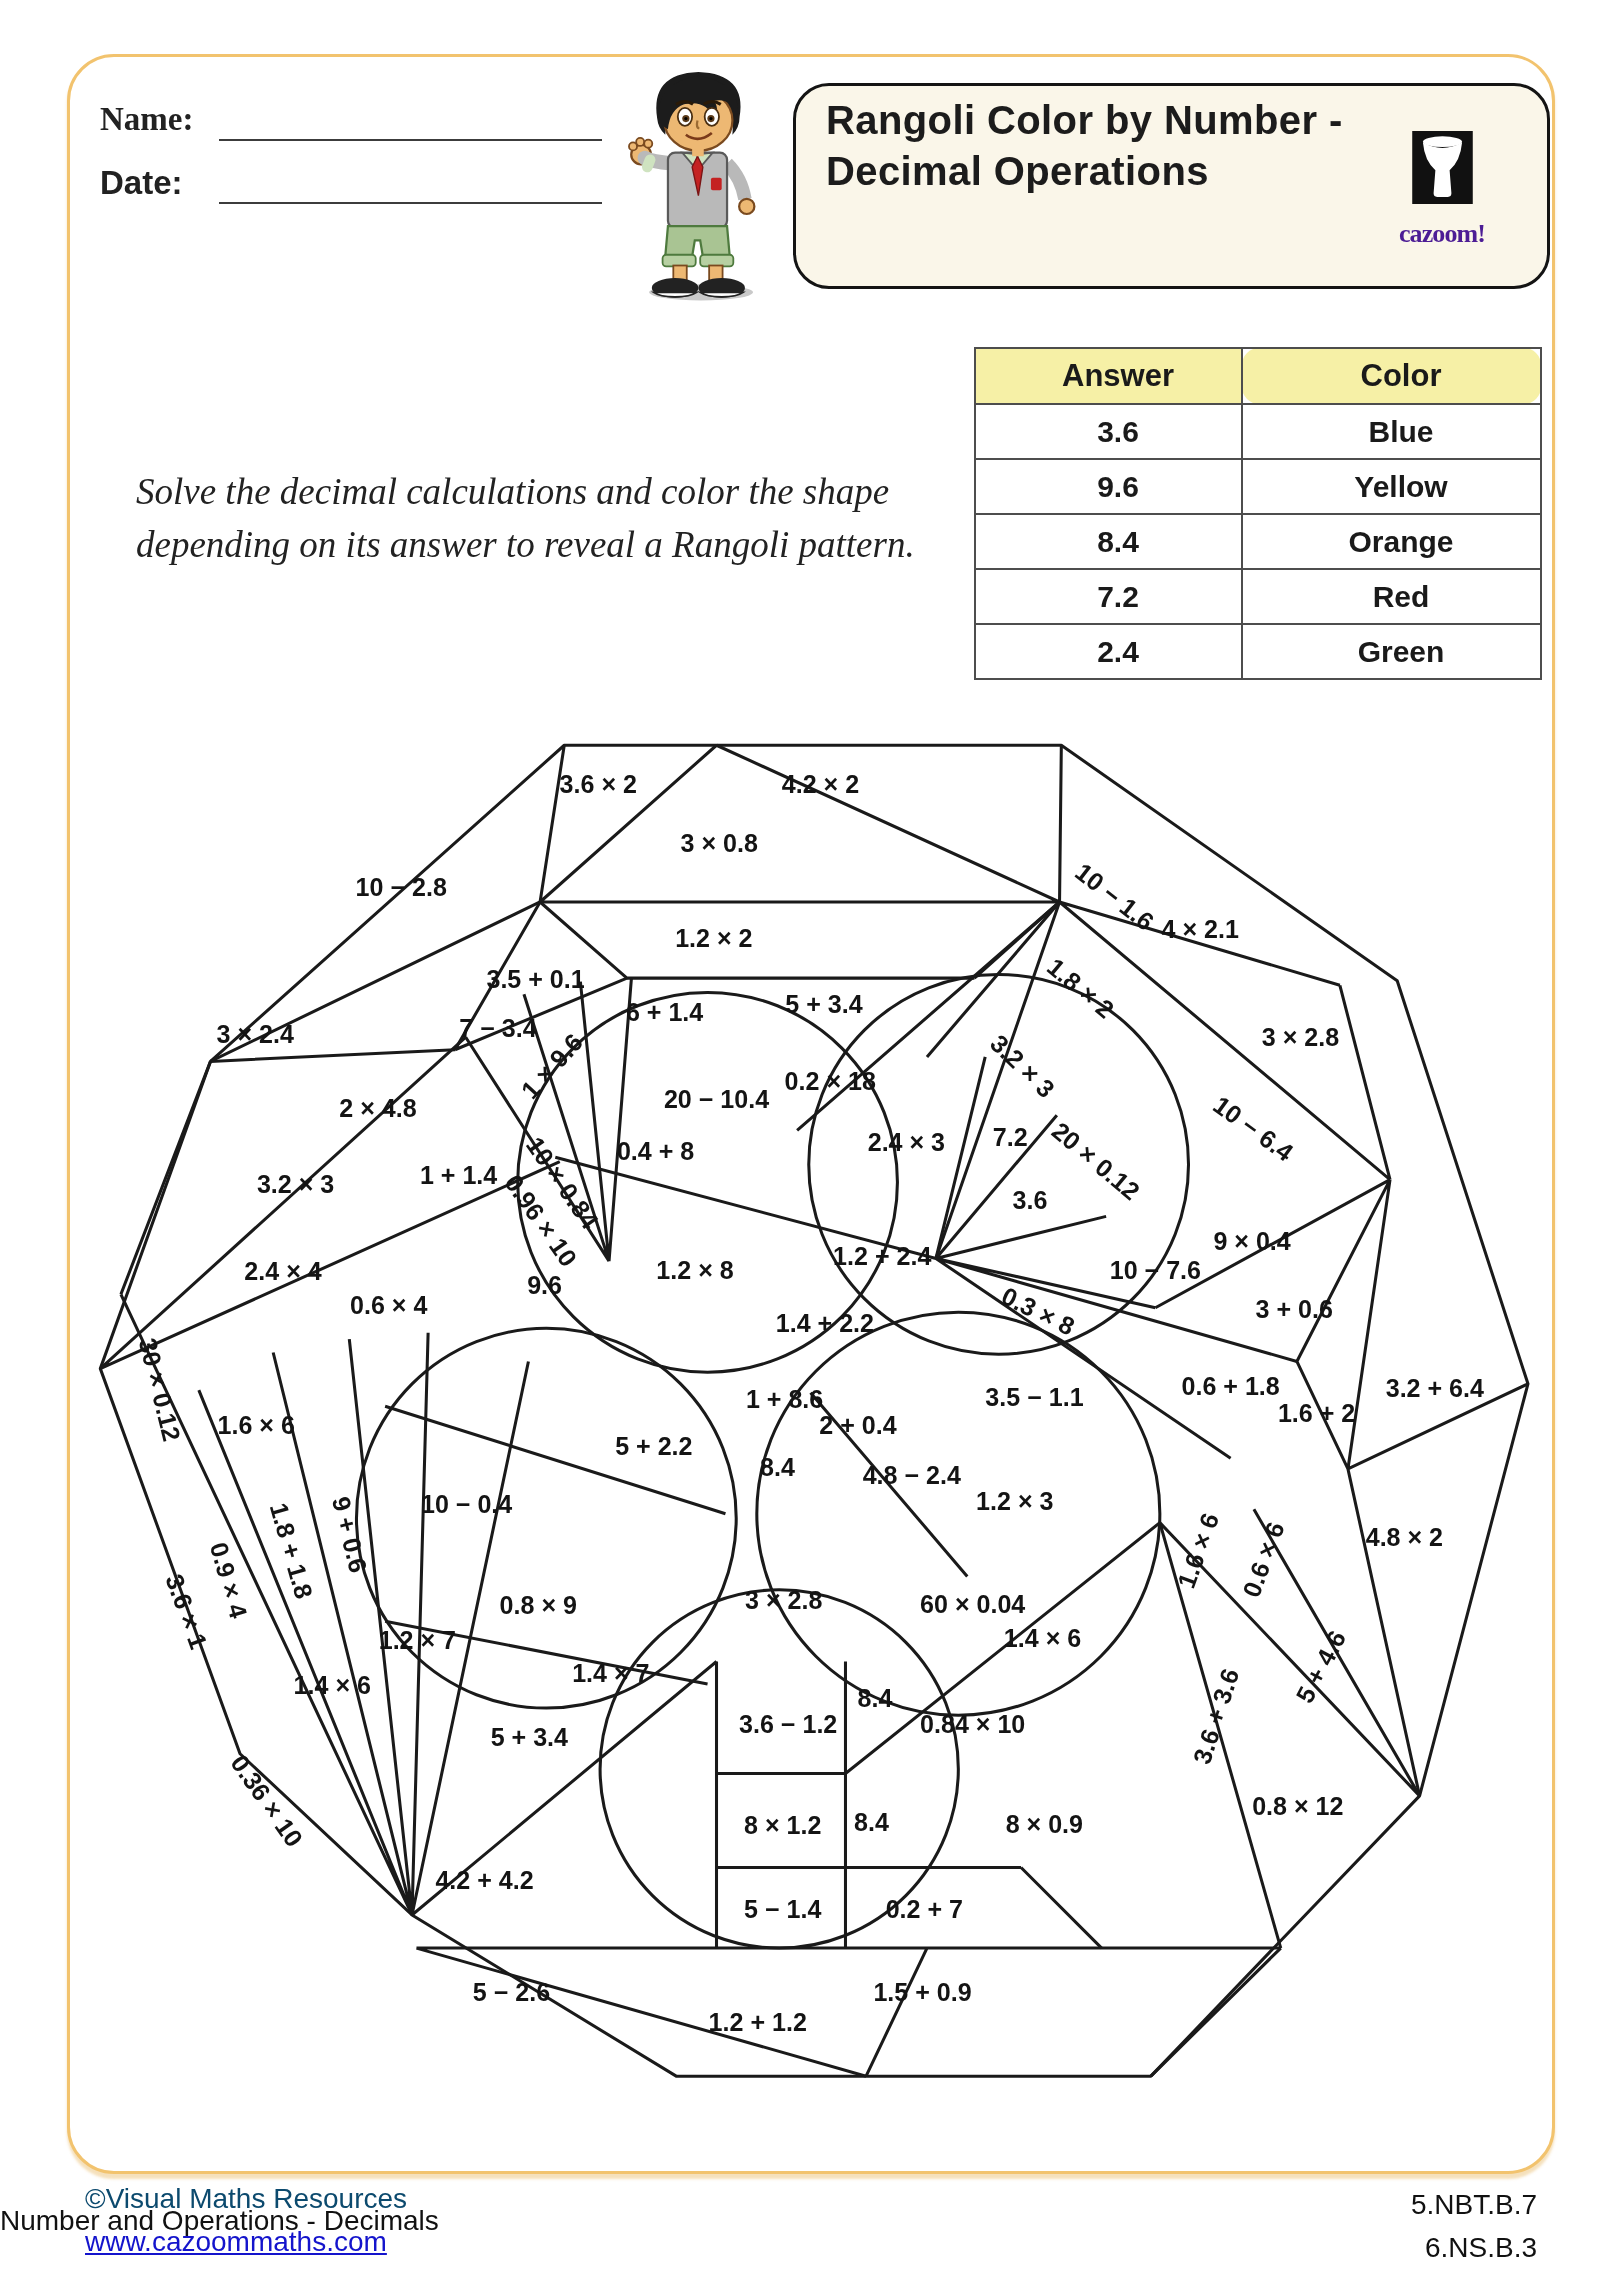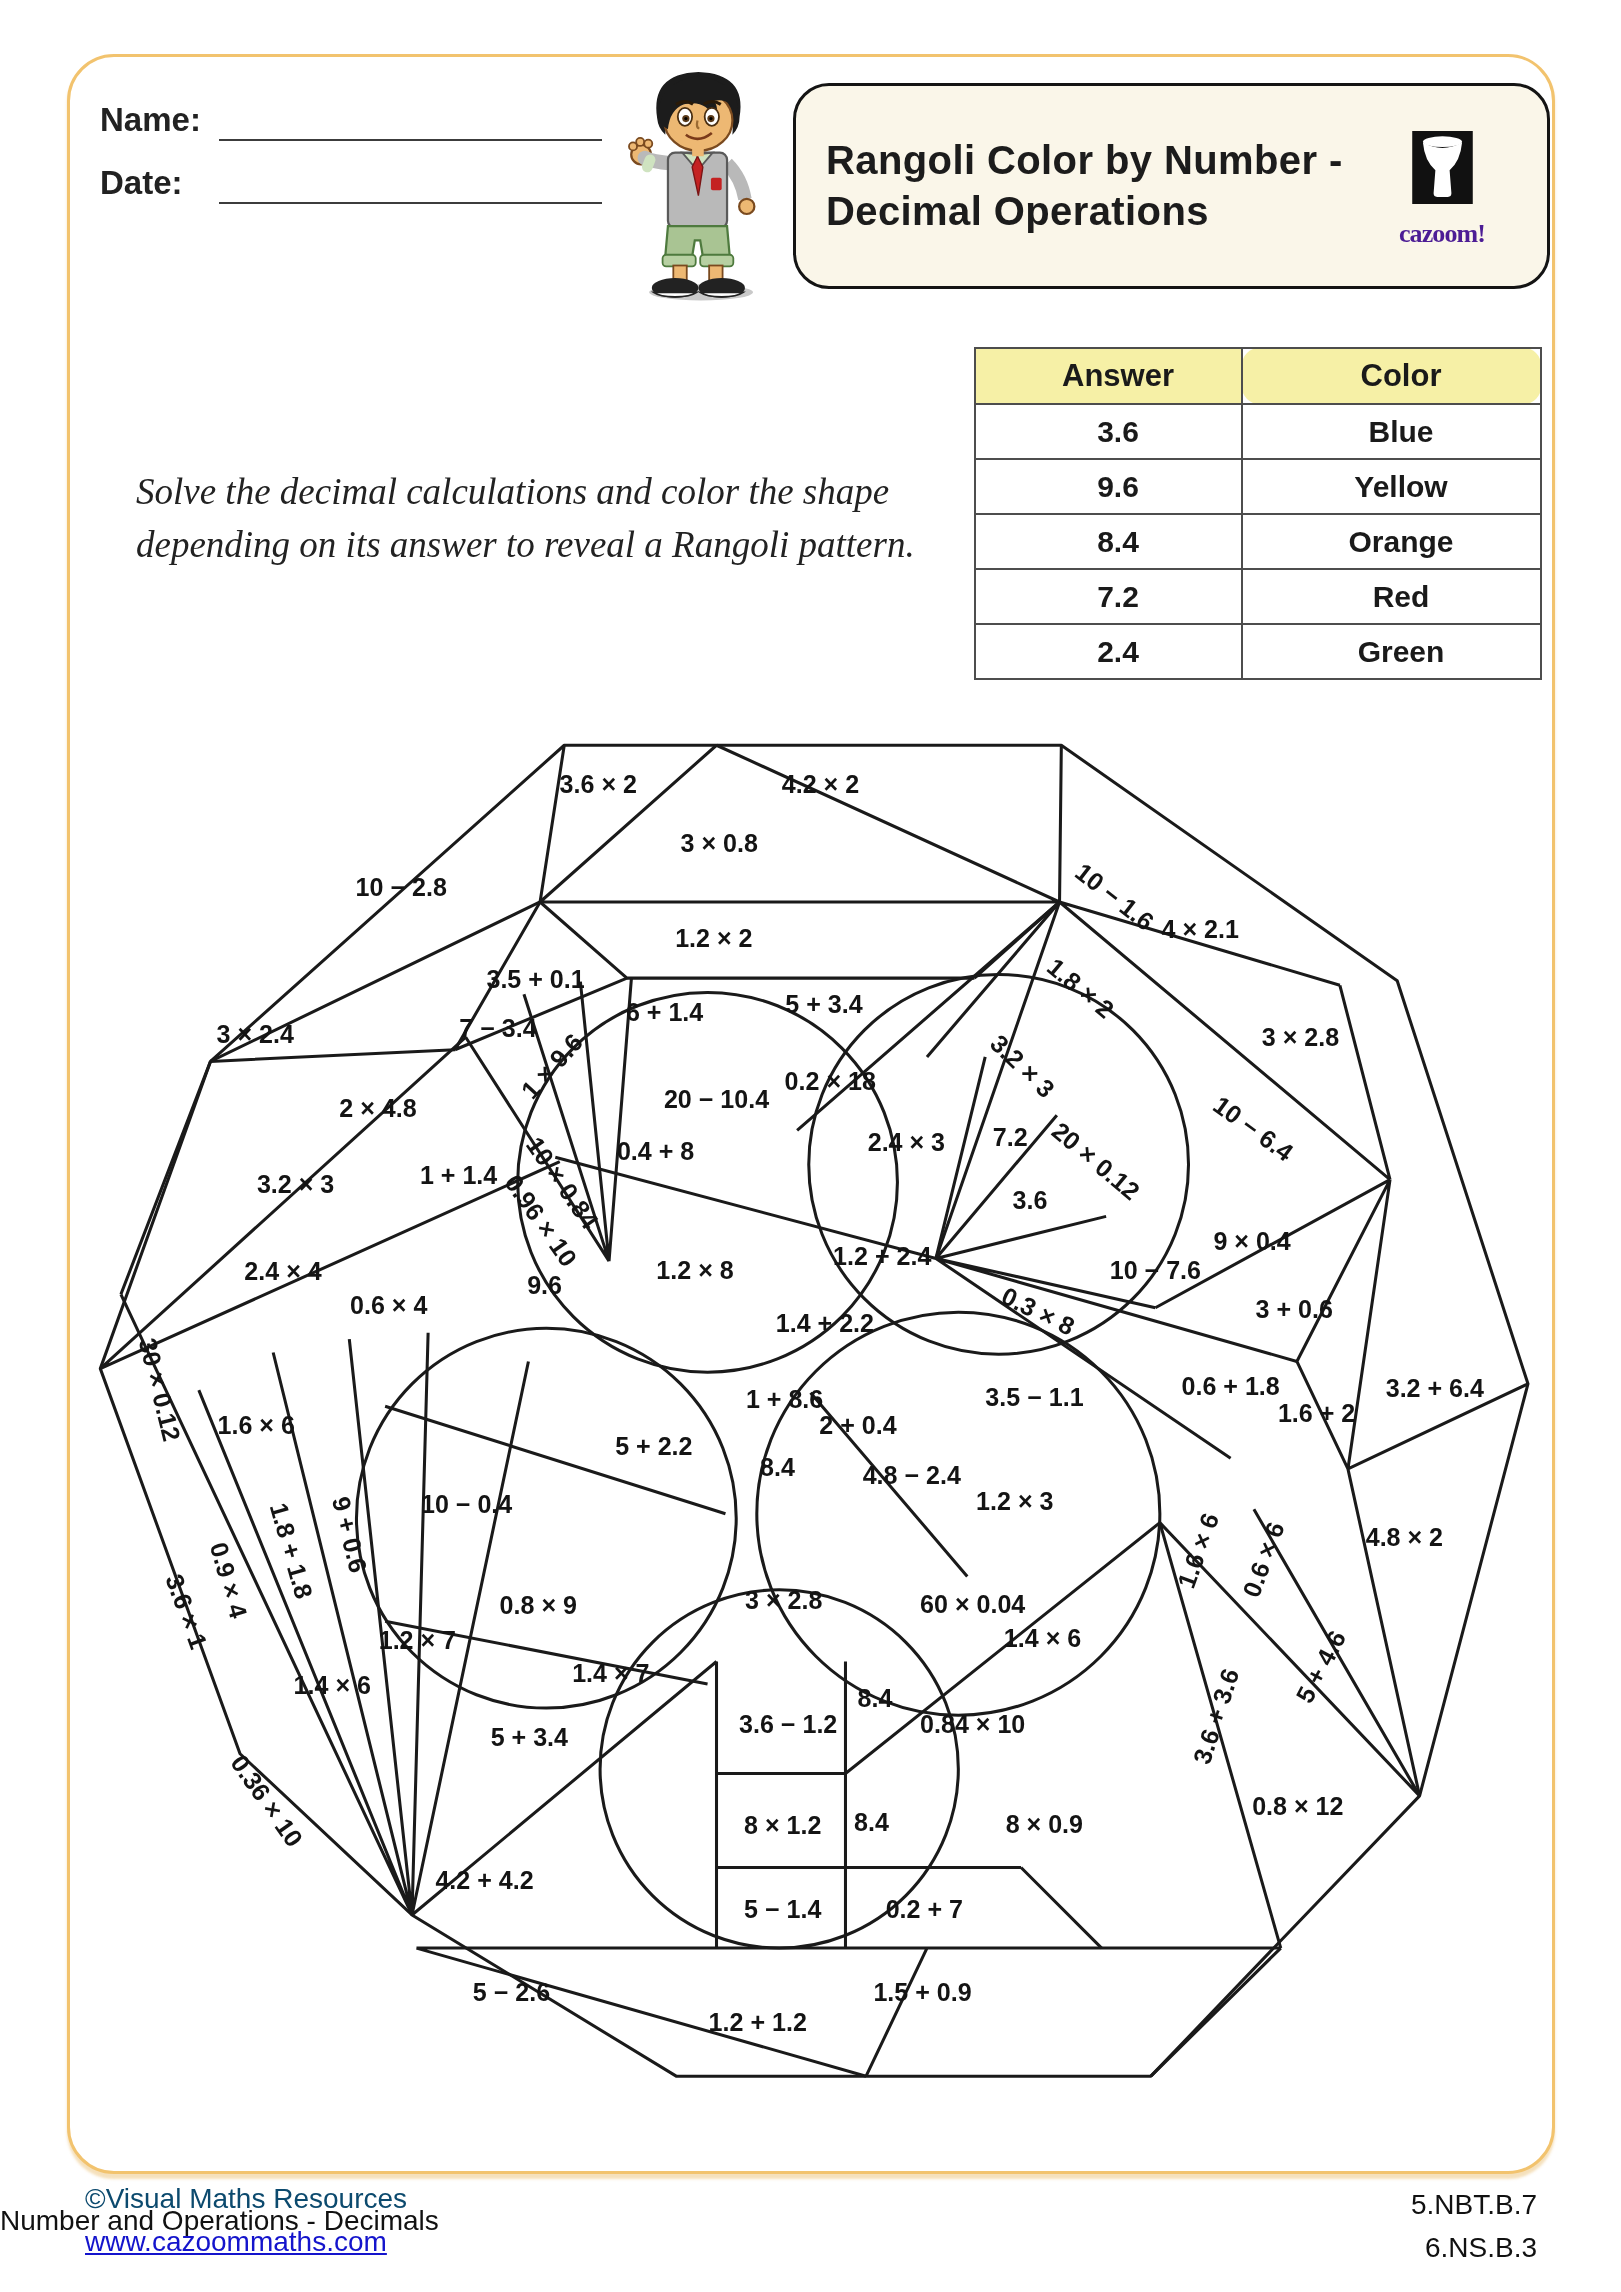--- a/index.html
+++ b/index.html
@@ -16,21 +16,21 @@
     box-shadow:0 4.5px 2.7px rgba(232,186,104,.45);
     background:#fff;
   }
   
   .field-label{font-size:33px;font-weight:bold;color:#222;}
   .field-line{border-bottom:2.7px solid #3c3c3c;height:0;}
   
   .title-box{
     left:793px;top:83px;width:757px;height:206px;box-sizing:border-box;
     background:#faf6e9;border:3.6px solid #141414;border-radius:36px;
-    display:flex;flex-direction:column;justify-content:center;
+    display:flex;flex-direction:column;justify-content:flex-start;
     padding:9px 157px 9px 30px;
   }
   .title-box .t-line{font-size:40px;font-weight:bold;color:#1c1c1c;line-height:1.28;letter-spacing:0.4px;}
   .logo{position:absolute;right:38px;top:45px;width:134px;text-align:center;}
   .logo .drum-box{display:inline-block;}
   .logo .logo-word{display:block;margin-top:12px;font-family:"Liberation Serif",serif;font-weight:bold;font-size:26px;letter-spacing:-0.9px;color:#4c1d95;}
   
   .instructions{
     left:136px;top:466px;width:851px;
     font-family:"Liberation Serif",serif;font-style:italic;
@@ -60,21 +60,21 @@
   .footer-left{left:85px;top:2183px;font-size:28px;color:#0c4a6e;}
   .footer-link{left:85px;top:2226px;font-size:28px;color:#1414cc;text-decoration:underline;}
   .footer-center{left:0;top:2205px;width:1622px;text-align:left;font-size:28px;color:#111;}
   .footer-right{left:0;top:2183px;width:1537px;text-align:right;font-size:28px;color:#111;line-height:1.55;}
 </style>
 </head>
 <body>
 
 <div class="abs page-frame"></div>
 
-<div class="abs field-label" style="left:100px;top:101px;">Name:</div>
+<div class="abs field-label" style="left:100px;top:101px;font-family:Liberation Serif, serif;">Name:</div>
 <div class="abs field-line" style="left:219px;top:139px;width:383px;"></div>
 <div class="abs field-label" style="left:100px;top:164px;">Date:</div>
 <div class="abs field-line" style="left:219px;top:202px;width:383px;"></div>
 
 <svg class="abs" style="left:616px;top:63px;" width="163" height="242" viewBox="0 0 182 270">
   <ellipse cx="95" cy="256" rx="58" ry="9" fill="#c9c9c9"></ellipse>
 
   <g>
     <circle cx="28" cy="102" r="11" fill="#edb873" stroke="#7a4a1f" stroke-width="2.5"></circle>
     <circle cx="19" cy="93" r="4.5" fill="#edb873" stroke="#7a4a1f" stroke-width="2"></circle>

